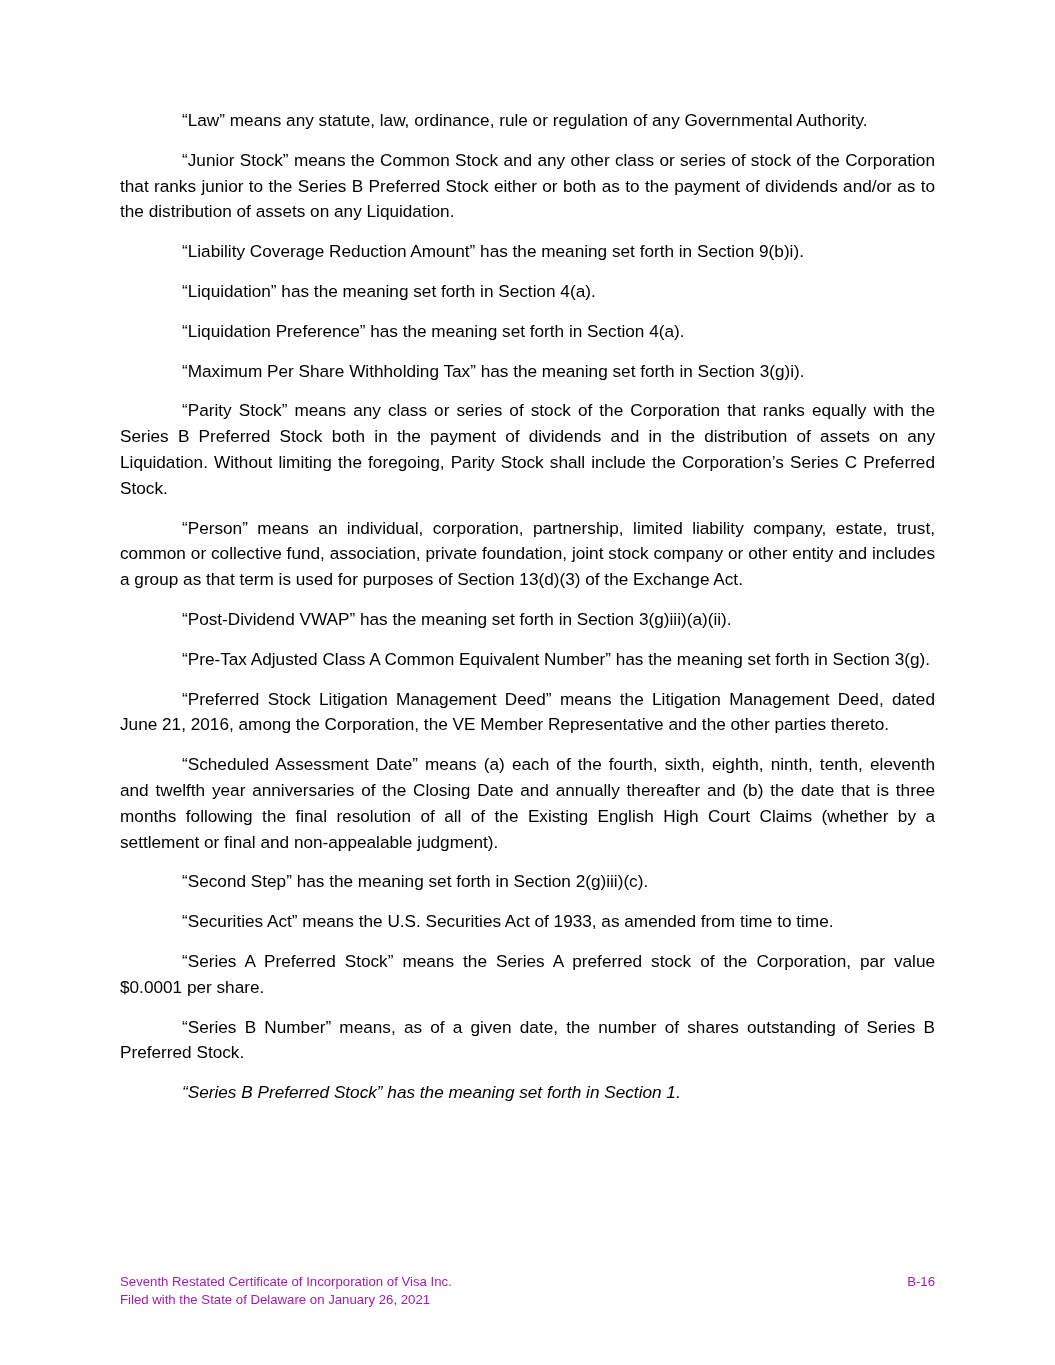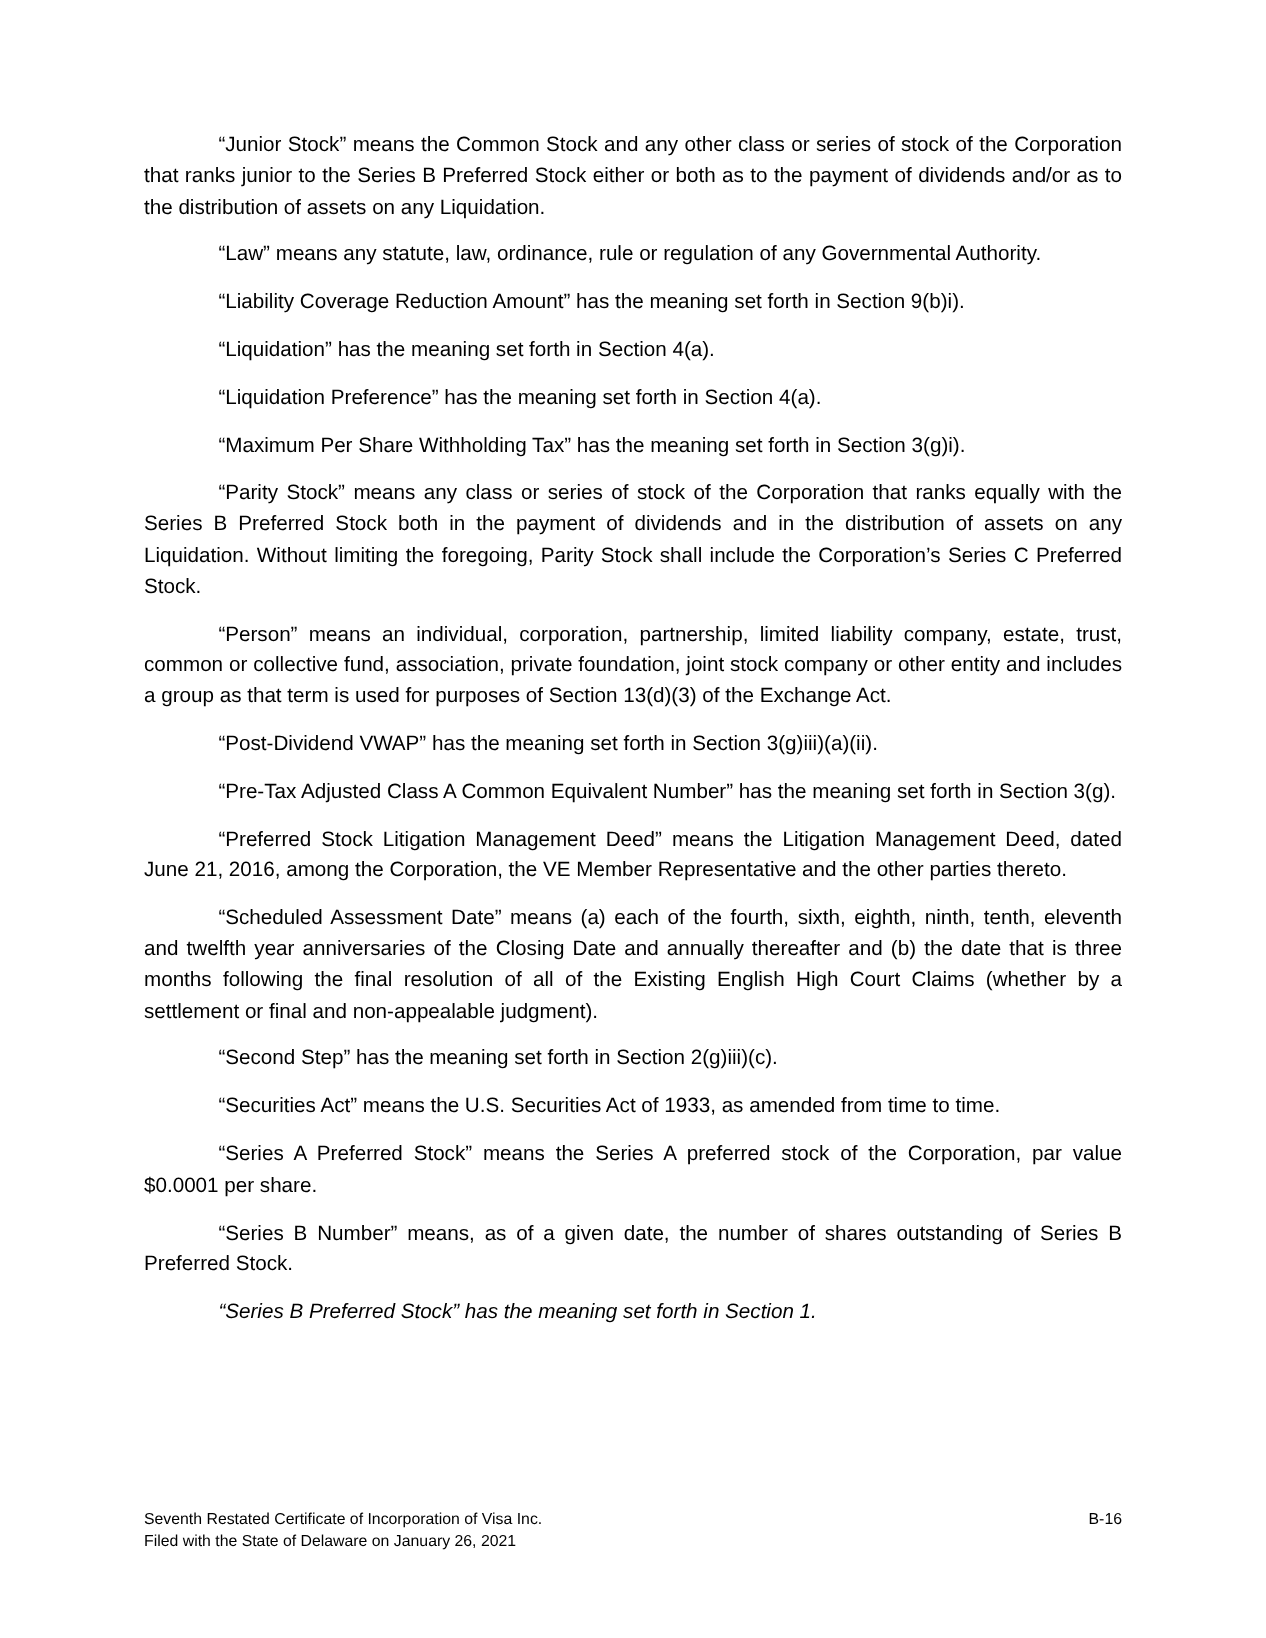--- a/index.html
+++ b/index.html
@@ -30,45 +30,45 @@
     hyphens: none;
   }
   .body-text:last-of-type {
     margin-bottom: 0;
     font-style: italic;
   }
   .footer {
     position: absolute;
     left: 120px;
     right: 120px;
-    bottom: 72px;
+    bottom: 56px;
     display: flex;
     justify-content: space-between;
     align-items: flex-start;
-    color: #000000;
+    color: #a21caf;
     font-size: 13.2px;
     line-height: 18px;
   }
   .footer-left {
     white-space: pre-line;
   }
   .footer-right {
     white-space: nowrap;
     padding-top: 0px;
     text-align: right;
   }
 </style>
 </head>
 <body>
 
 <div class="page">
 
   <div class="content">
+    <p class="body-text">“Law” means any statute, law, ordinance, rule or regulation of any Governmental Authority.</p>
     <p class="body-text">“Junior Stock” means the Common Stock and any other class or series of stock of the Corporation that ranks junior to the Series B Preferred Stock either or both as to the payment of dividends and/or as to the distribution of assets on any Liquidation.</p>
-    <p class="body-text">“Law” means any statute, law, ordinance, rule or regulation of any Governmental Authority.</p>
     <p class="body-text">“Liability Coverage Reduction Amount” has the meaning set forth in Section 9(b)i).</p>
     <p class="body-text">“Liquidation” has the meaning set forth in Section 4(a).</p>
     <p class="body-text">“Liquidation Preference” has the meaning set forth in Section 4(a).</p>
     <p class="body-text">“Maximum Per Share Withholding Tax” has the meaning set forth in Section 3(g)i).</p>
     <p class="body-text">“Parity Stock” means any class or series of stock of the Corporation that ranks equally with the Series B Preferred Stock both in the payment of dividends and in the distribution of assets on any Liquidation. Without limiting the foregoing, Parity Stock shall include the Corporation’s Series C Preferred Stock.</p>
     <p class="body-text">“Person” means an individual, corporation, partnership, limited liability company, estate, trust, common or collective fund, association, private foundation, joint stock company or other entity and includes a group as that term is used for purposes of Section 13(d)(3) of the Exchange Act.</p>
     <p class="body-text">“Post-Dividend VWAP” has the meaning set forth in Section 3(g)iii)(a)(ii).</p>
     <p class="body-text">“Pre-Tax Adjusted Class A Common Equivalent Number” has the meaning set forth in Section 3(g).</p>
     <p class="body-text">“Preferred Stock Litigation Management Deed” means the Litigation Management Deed, dated June 21, 2016, among the Corporation, the VE Member Representative and the other parties thereto.</p>
     <p class="body-text">“Scheduled Assessment Date” means (a) each of the fourth, sixth, eighth, ninth, tenth, eleventh and twelfth year anniversaries of the Closing Date and annually thereafter and (b) the date that is three months following the final resolution of all of the Existing English High Court Claims (whether by a settlement or final and non-appealable judgment).</p>

